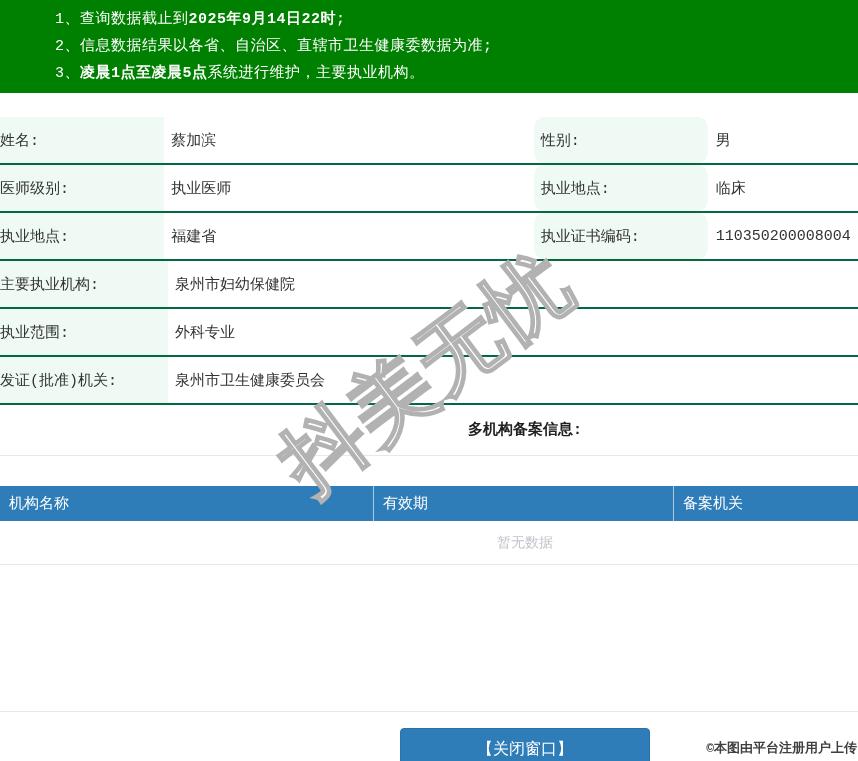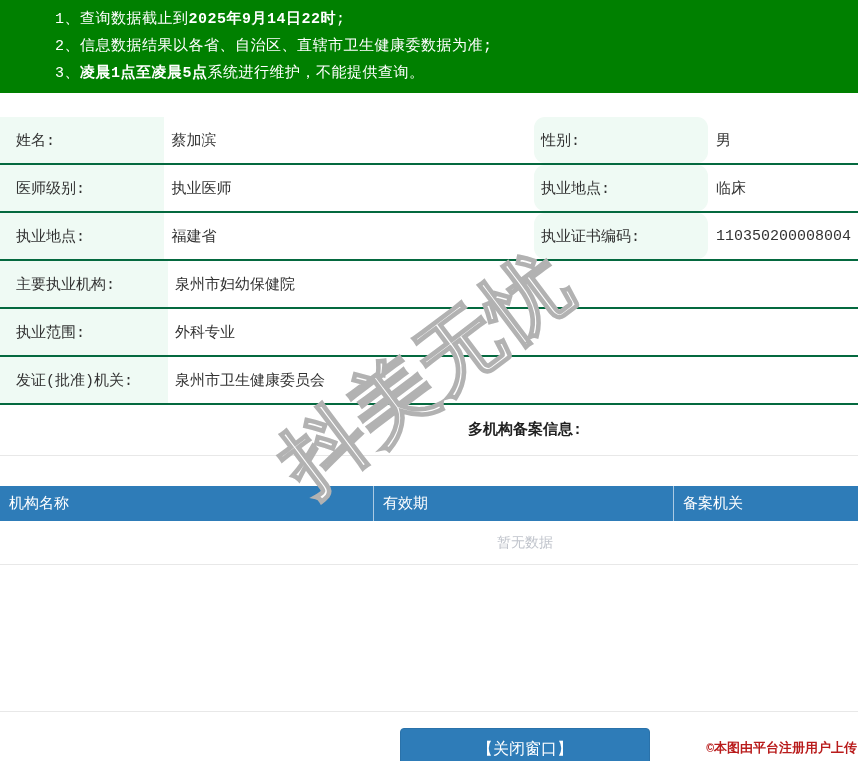--- a/index.html
+++ b/index.html
@@ -30,21 +30,21 @@
   
   .info-table{ margin-top:24px; }
   .irow{
     display:flex; align-items:stretch;
     height:48px;
     border-bottom:2px solid #04693f;
     font-size:15px; color:#333;
   }
   .cell{ display:flex; align-items:center; }
   .lab{ background:#effaf4; }
-  .lab1{ width:168px; padding-left:16px; }
+  .lab1{ width:168px; padding-left:0; }
   .val1{ width:378px; padding-left:7px; }
   .lab2{ width:178px; padding-left:7px;border-radius:11px; }
   .val2{ width:350px; padding-left:8px; }
   .valfull{ flex:1; padding-left:7px; }
 
   
   .section-title{
     height:51px; line-height:51px;
     text-align:center;
     font-weight:bold; font-size:15px; color:#222;
@@ -83,21 +83,21 @@
     border-radius:4px;
     color:#fff; font-size:16px;
     font-family:inherit;
     cursor:pointer;
   }
 
   
   .credit{
     position:absolute;
     right:1px; top:739px;
-    font-size:13px; font-weight:bold; color:#b91c1c;
+    font-size:13px; font-weight:bold; color:#404040;
     text-shadow:-1px 0 #fff, 1px 0 #fff, 0 -1px #fff, 0 1px #fff;
     z-index:6;
     white-space:nowrap;
   }
 
   
   .watermark{
     position:absolute;
     left:427px; top:374px;
     transform:translate(-50%,-50%) rotate(-37deg);
@@ -113,21 +113,21 @@
 </style>
 </head>
 <body>
 
 <div class="viewport">
   <div class="page-inner">
 
     <div class="notice">
       <div class="notice-line"><span>1、查询数据截止到</span><b>2025年9月14日22时</b><span>;</span></div>
       <div class="notice-line">2、信息数据结果以各省、自治区、直辖市卫生健康委数据为准;</div>
-      <div class="notice-line"><span>3、</span><b>凌晨1点至凌晨5点</b><span>系统进行维护，不能提供查询。</span></div>
+      <div class="notice-line"><span>3、</span><b>凌晨1点至凌晨5点</b><span>系统进行维护，主要执业机构。</span></div>
     </div>
 
     <div class="info-table">
 
       <div class="irow">
         <div class="cell lab lab1">姓名:</div>
         <div class="cell val1">蔡加滨</div>
         <div class="cell lab lab2">性别:</div>
         <div class="cell val2">男</div>
       </div>

